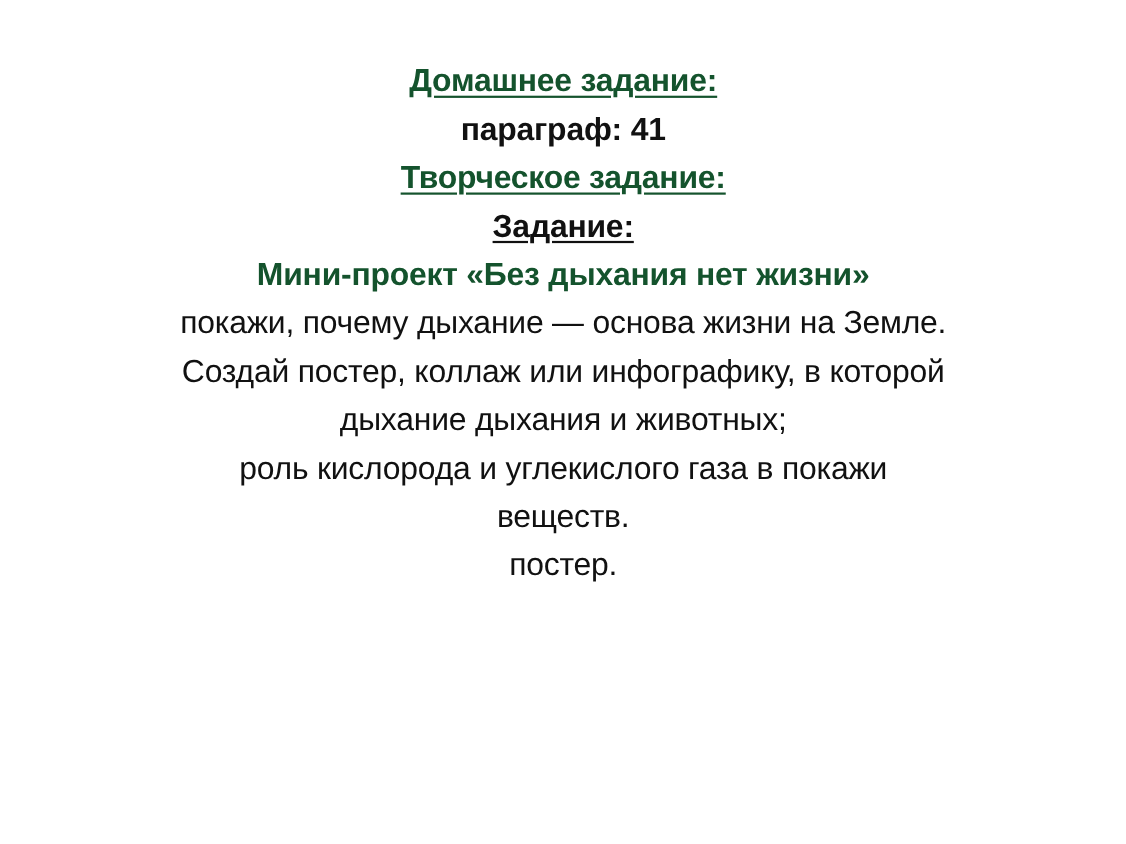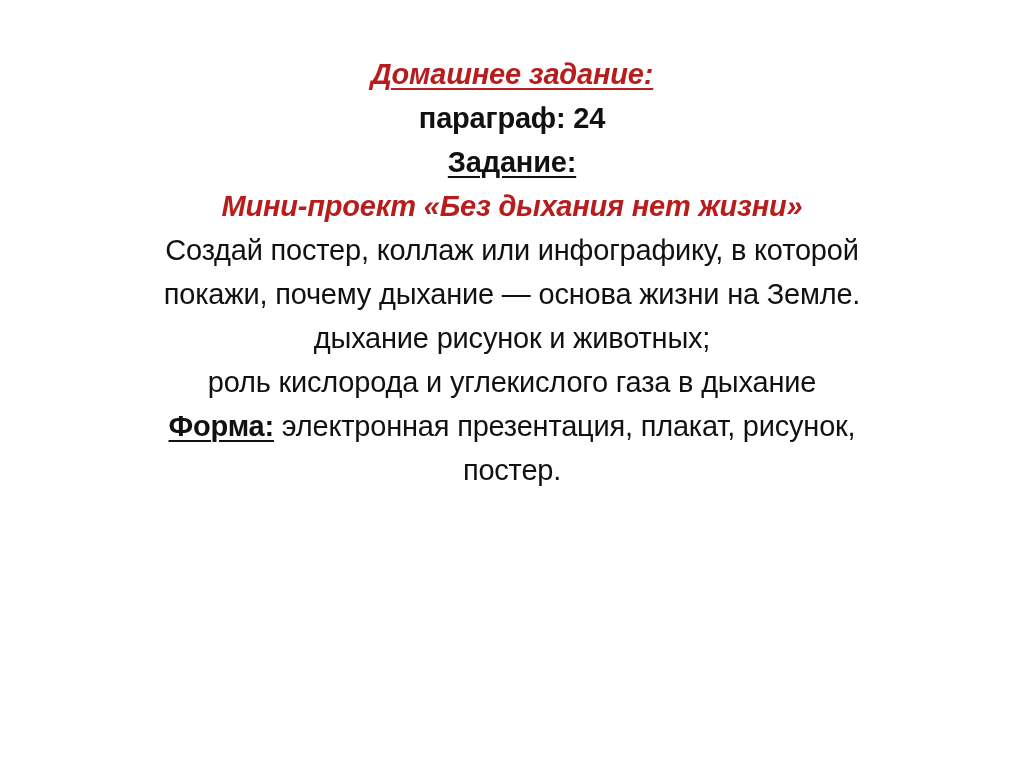--- a/index.html
+++ b/index.html
@@ -30,33 +30,34 @@
       text-align: center;
       color: #111111;
       font-size: 29px;
       line-height: 44px;
       letter-spacing: -0.2px;
     }
     .line {
       display: block;
       white-space: nowrap;
     }
-    .red { color: #b91c1c; font-style: italic; }
+    .red { color: #14532d; }
     .bold { font-weight: bold; }
     .u { text-decoration: underline; text-decoration-thickness: 2px; text-underline-offset: 4px; }
   </style>
 </head>
 <body>
 
 <div class="slide">
   <div class="content">
     <span class="line red bold u">Домашнее задание:</span>
-    <span class="line bold">параграф: 24</span>
+    <span class="line bold">параграф: 41</span>
+    <span class="line red bold u">Творческое задание:</span>
     <span class="line bold u">Задание:</span>
     <span class="line red bold">Мини-проект «Без дыхания нет жизни»</span>
+    <span class="line">покажи, почему дыхание — основа жизни на Земле.</span>
     <span class="line">Создай постер, коллаж или инфографику, в которой</span>
-    <span class="line">покажи, почему дыхание — основа жизни на Земле.</span>
-    <span class="line">дыхание рисунок и животных;</span>
-    <span class="line">роль кислорода и углекислого газа в дыхание</span>
-    <span class="line"><span class="bold u">Форма:</span><span> электронная презентация, плакат, рисунок,</span></span>
+    <span class="line">дыхание дыхания и животных;</span>
+    <span class="line">роль кислорода и углекислого газа в покажи</span>
+    <span class="line">веществ.</span>
     <span class="line">постер.</span>
   </div>
 </div>
 
 </body></html>

